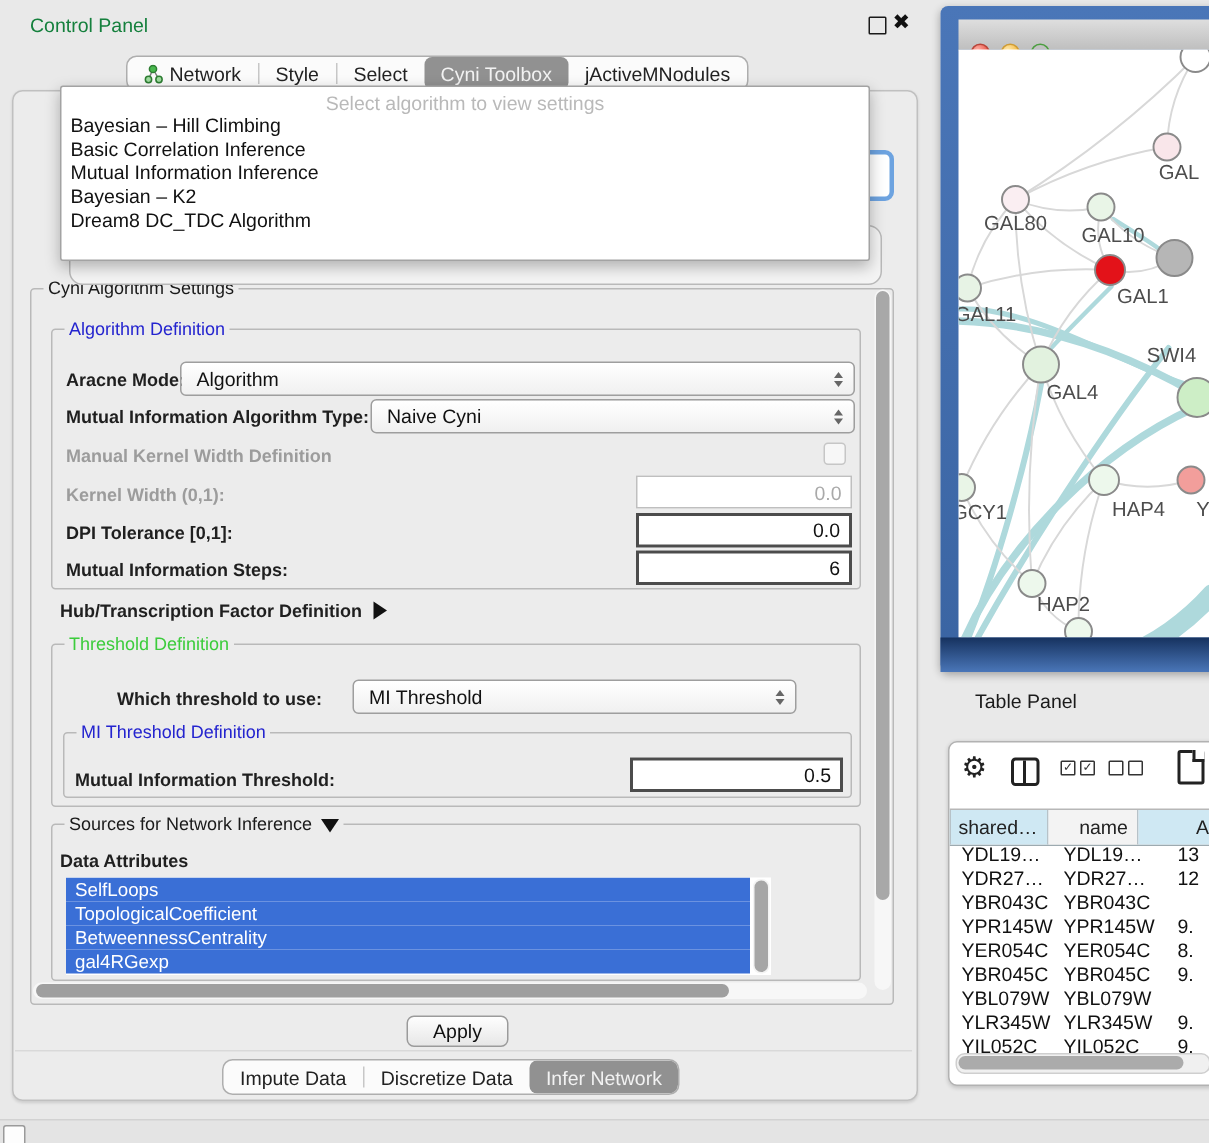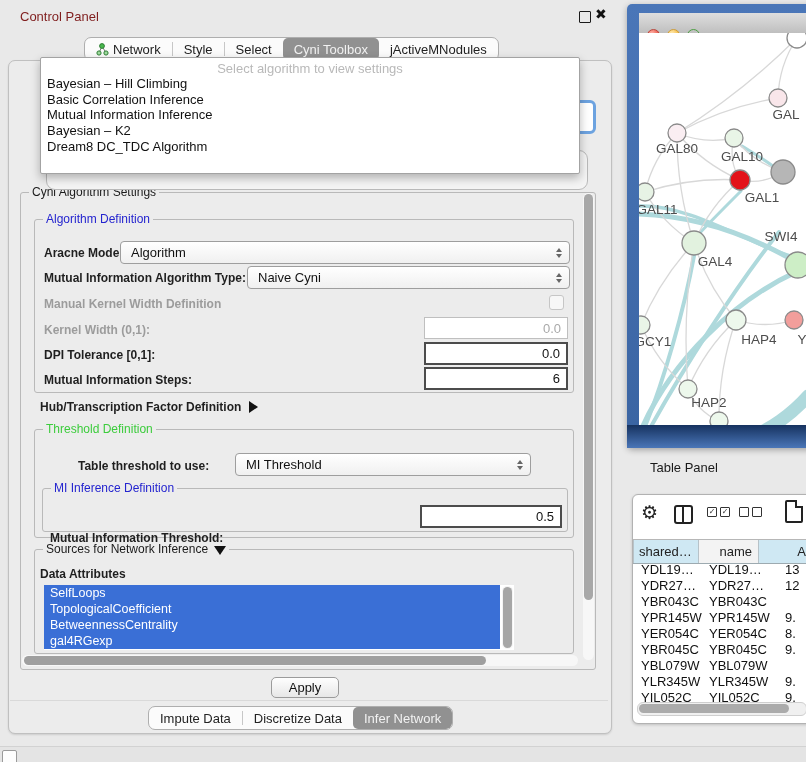--- a/index.html
+++ b/index.html
@@ -1,20 +1,20 @@
 <!DOCTYPE html>
 <html><head>
 <meta charset="utf-8">
 <style>
   html,body{margin:0;padding:0;}
   body{width:806px;height:762px;position:relative;overflow:hidden;background:#e9e9e9;
        font-family:"Liberation Sans","DejaVu Sans",sans-serif;-webkit-font-smoothing:antialiased;}
   .abs{position:absolute;}
   
-  #cp-title{left:20px;top:9px;font-size:13px;color:#7f1d1d;}
+  #cp-title{left:20px;top:9px;font-size:13px;color:#15803d;}
   #cp-float{left:579px;top:11px;width:10px;height:10px;border:1.6px solid #1a1a1a;border-radius:1px;}
   #cp-close{left:595px;top:6px;font-size:14px;font-weight:bold;color:#111;}
   #cp-panel{left:8px;top:60px;width:602px;height:672px;background:#ececec;border:1px solid #c0c0c0;border-radius:7px;box-shadow:0 1px 2px rgba(0,0,0,.12);}
   
   #tabbar{left:84px;top:37px;height:22px;display:flex;align-items:stretch;background:#fbfbfb;border:1px solid #aeaeae;border-radius:7px;overflow:hidden;z-index:3;}
   .tab{display:flex;align-items:center;gap:4px;padding:0 11px;font-size:13px;color:#222;white-space:nowrap;}
   .tab.sel{background:#919191;color:#f2f2f2;border-radius:5px;margin:0;}
   .tab-sep{width:1px;background:#c7c7c7;margin:4px 0;}
   
   #dropdown{left:40px;top:57px;width:538px;height:115px;background:#fff;border:1px solid #a3a3a3;border-radius:2px;box-shadow:0 4px 10px rgba(0,0,0,.28);z-index:10;}
@@ -165,32 +165,32 @@
 <div class="lbl" style="left:44px;top:373px;">Mutual Information Steps:</div>
 <div class="field hot" style="left:424px;top:367px;width:144px;height:23px;box-sizing:border-box;">6</div>
 
 <div class="lbl" style="left:40px;top:400px;">
   <span>Hub/Transcription Factor Definition</span><span class="tri-r"></span>
 </div>
 
 <div class="abs group" style="left:34px;top:429px;width:538px;height:107px;">
   <span class="gtitle" id="t-thresh" style="color: rgb(60, 204, 60);">Threshold Definition</span>
 </div>
-<div class="lbl" style="left:78px;top:459px;">Table threshold to use:</div>
+<div class="lbl" style="left:78px;top:459px;">Which threshold to use:</div>
 <div class="combo" style="left:235px;top:453px;width:296px;height:23px;box-sizing:border-box;">
   <span>MI Threshold</span>
   <span class="spin">
       <i class="up"></i>
       <i class="dn"></i>
     </span>
 </div>
 <div class="abs group" style="left:42px;top:488px;width:524px;height:42px;">
-  <span class="gtitle" id="t-mithr" style="color: rgb(36, 36, 207);">MI Inference Definition</span>
-</div>
-<div class="lbl" style="left:50px;top:531px;text-align:center;">Mutual Information Threshold:</div>
+  <span class="gtitle" id="t-mithr" style="color: rgb(36, 36, 207);">MI Threshold Definition</span>
+</div>
+<div class="lbl" style="left:50px;top:513px;text-align:center;">Mutual Information Threshold:</div>
 <div class="field hot" style="left:420px;top:505px;width:142px;height:23px;box-sizing:border-box;">0.5</div>
 
 <div class="abs group" style="left:34px;top:549px;width:538px;height:103px;">
   <span class="gtitle" style="color:#1a1a1a;"><span>Sources for Network Inference</span><span class="tri-d"></span></span>
 </div>
 <div class="lbl" style="left:40px;top:567px;">Data Attributes</div>
 <div class="abs" id="attr-list">
     <div class="attr-row" style="background: rgb(58, 111, 214);">SelfLoops</div>
     <div class="attr-row" style="background: rgb(58, 111, 214);">TopologicalCoefficient</div>
     <div class="attr-row" style="background: rgb(58, 111, 214);">BetweennessCentrality</div>

